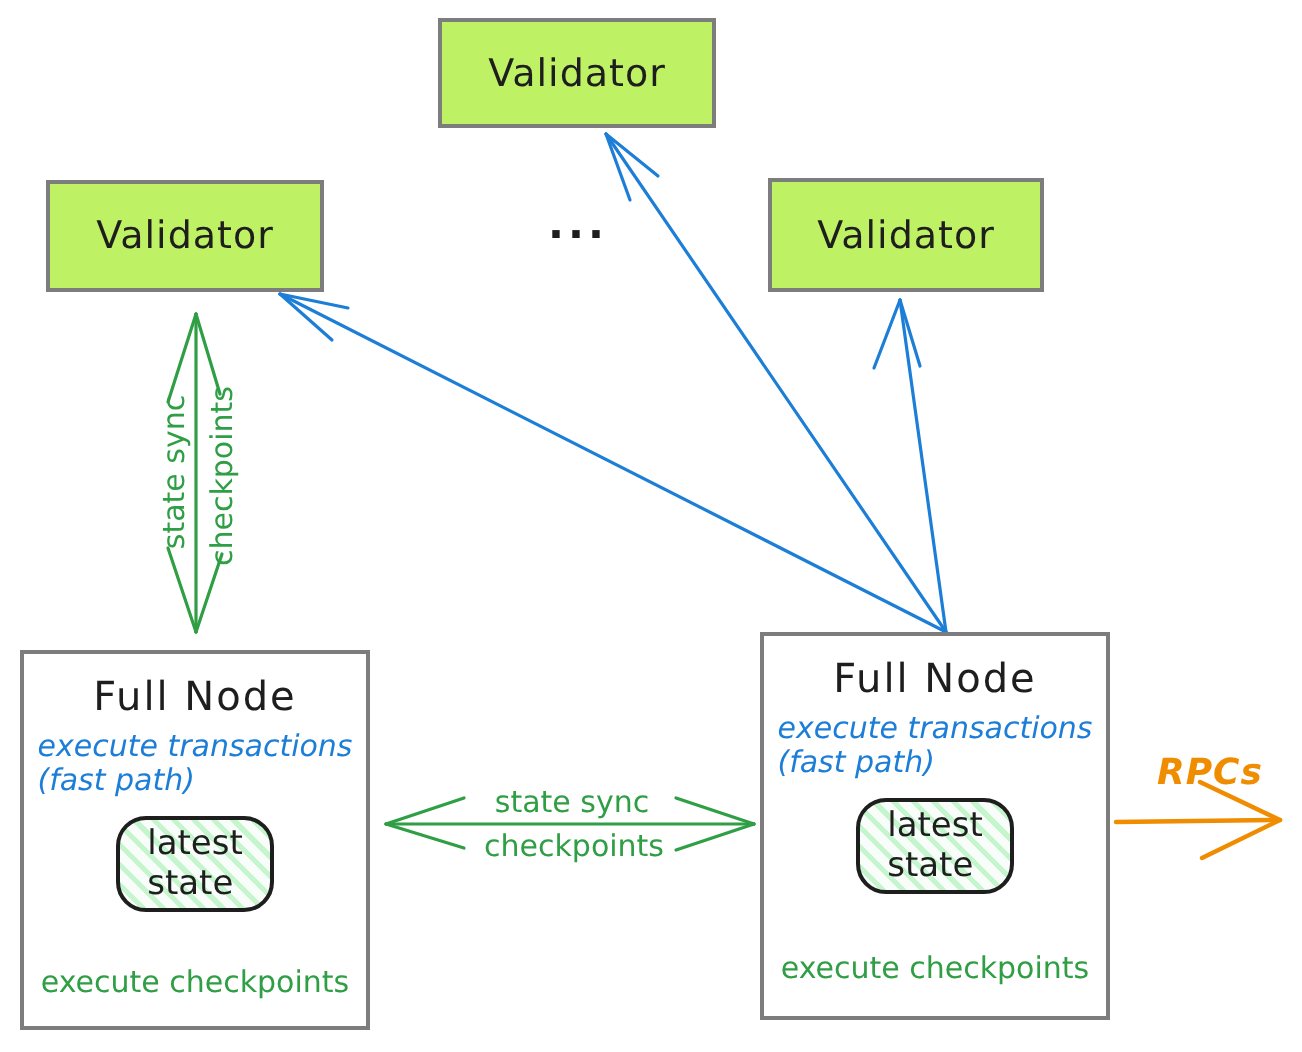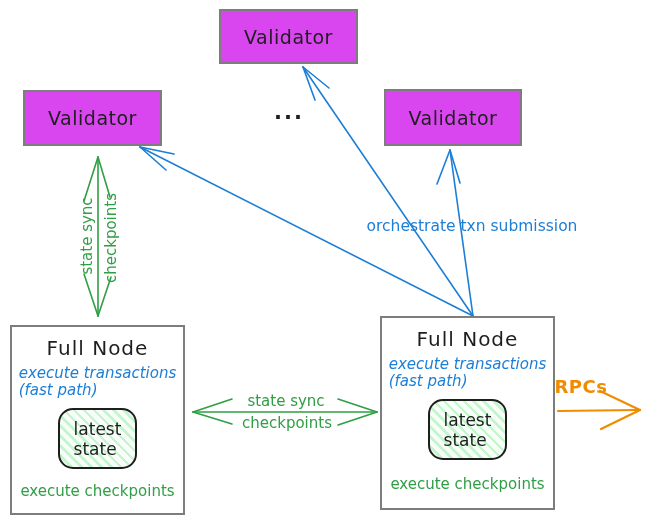--- a/index.html
+++ b/index.html
@@ -12,21 +12,21 @@
     overflow: hidden;
   }
   .canvas { position: absolute; inset: 0; }
   svg.arrows { position: absolute; left: 0; top: 0; width: 651px; height: 526px; }
   svg .stroke-blue   { stroke: var(--blue, #1c7ed6);  stroke-width: 1.6; fill: none; stroke-linecap: round; }
   svg .stroke-green  { stroke: var(--green, #2f9e44); stroke-width: 1.6; fill: none; stroke-linecap: round; }
   svg .stroke-orange { stroke: var(--orange, #f08c00); stroke-width: 2.2; fill: none; stroke-linecap: round; }
 
   .box {
     position: absolute;
-    background: #d946ef;
+    background: #bef264;
     border: 2px solid var(--box_border, #7d7d7d);
     box-sizing: border-box;
     display: flex; align-items: center; justify-content: center;
   }
   .validator { font-size: 19px; letter-spacing: 0.5px; }
   .v-top   { left: 219px; top: 9px;  width: 139px; height: 55px; }
   .v-left  { left: 23px;  top: 90px; width: 139px; height: 56px; }
   .v-right { left: 384px; top: 89px; width: 138px; height: 57px; }
 
   .fullnode {
@@ -36,21 +36,21 @@
     box-sizing: border-box;
     display: flex; flex-direction: column; align-items: center;
     text-align: left;
   }
   .fn-left  { left: 10px;  top: 325px; width: 175px; height: 190px; padding-bottom: 13px; }
   .fn-right { left: 380px; top: 316px; width: 175px; height: 194px; padding-bottom: 15px; }
   .fn-title { margin-top: 9px; font-size: 20px; letter-spacing: 1px; line-height: 24px; }
   .fn-blue  { margin-top: 5px; color: var(--blue, #1c7ed6); font-size: 15px; line-height: 17px; white-space: pre-line; font-style: italic; }
   .state-box {
     margin-top: 9px;
-    width: 79px; height: 61px;
+    width: 79px; height: 48px;
     border: 2px solid #1e1e1e;
     border-radius: 15px;
     box-sizing: border-box;
     display: flex; align-items: center; justify-content: center;
     font-size: 17px; line-height: 20px;
     white-space: pre-line;
     background: repeating-linear-gradient(45deg,
       rgba(178, 242, 187, 0.75) 0px, rgba(178, 242, 187, 0.75) 2.5px,
       rgba(247, 253, 248, 0.9) 2.5px, rgba(247, 253, 248, 0.9) 7px);
   }
@@ -142,17 +142,16 @@
     </div>
     <div class="fn-green">execute checkpoints</div>
   </div>
 
   <div class="lbl lbl-green rot" style="left:17px; top:227px; width:140px;">state sync</div>
   <div class="lbl lbl-green rot" style="left:41px; top:229px; width:140px;">checkpoints</div>
 
   <div class="lbl lbl-green" style="left:226px; top:392px; width:120px;">state sync</div>
   <div class="lbl lbl-green" style="left:227px; top:414px; width:120px;">checkpoints</div>
 
-  <div class="lbl lbl-blue" style="left:357px; top:217px; width:230px;">orchestrate txn submission</div>
 
-  <div class="lbl lbl-orange" style="left:546px; top:376px; width:70px;">RPCs</div>
+  <div class="lbl lbl-orange" style="left:570px; top:376px; width:70px;font-style:italic;">RPCs</div>
 
 </div>
 
 </body></html>

